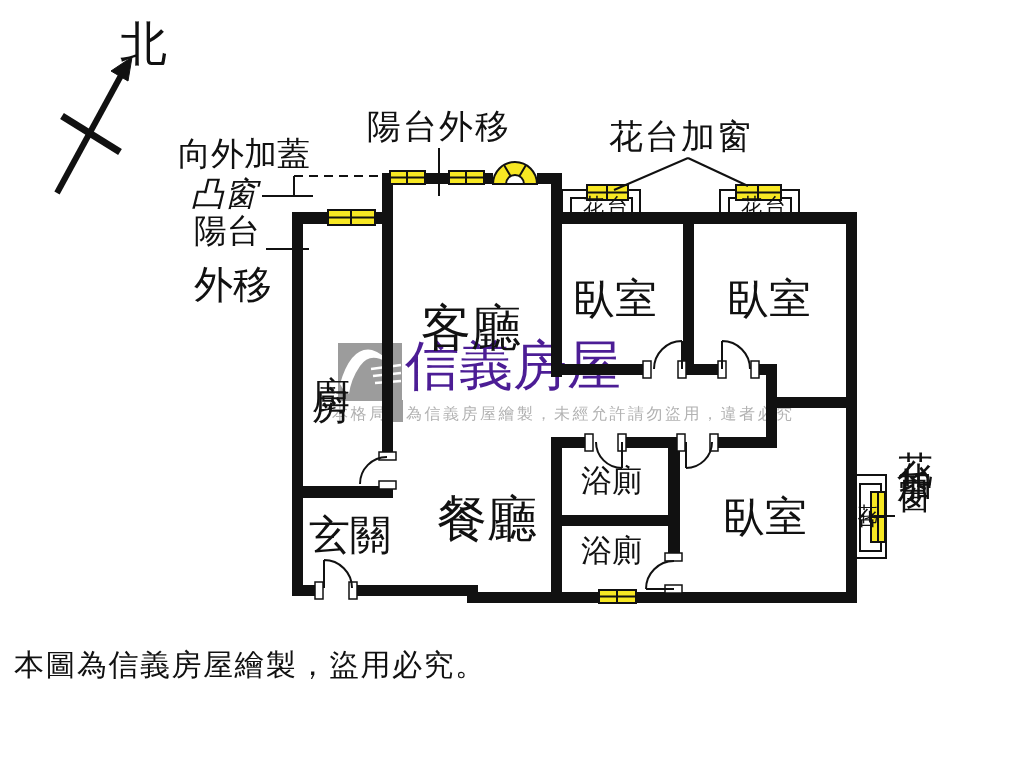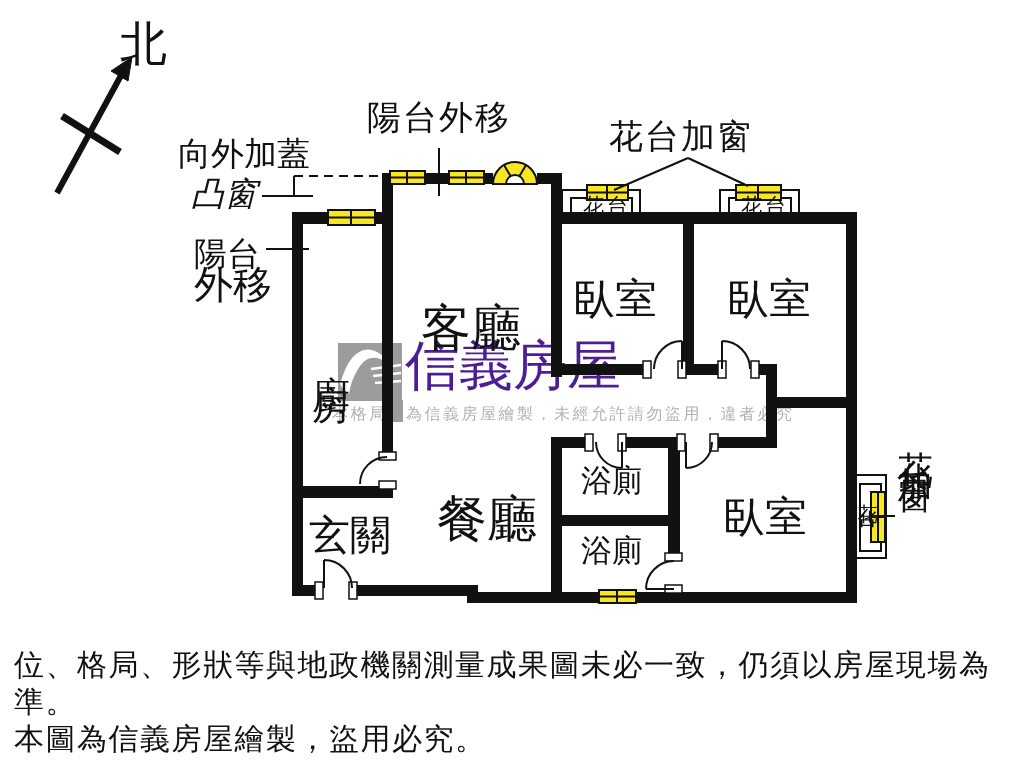--- a/index.html
+++ b/index.html
@@ -10,23 +10,23 @@
   .vert{writing-mode:vertical-rl;text-orientation:upright;}
   .wm{position:absolute;z-index:1;white-space:nowrap;}
   #wm-big{left:405px;top:330px;font-size:54px;color:#4c1d95;letter-spacing:0px;}
   #wm-small{left:332px;top:404px;font-size:16px;color:#b2b2b2;letter-spacing:2.5px;}
   #disclaimer{position:absolute;left:14px;top:646px;z-index:3;color:#111;
               font-size:30px;letter-spacing:1.5px;line-height:37px;}
   
   #lbl-north{left:120px;top:20px;font-size:47px;}
   #lbl-extbuild{left:162px;top:137px;font-size:33px;margin-left:16px;}
   #lbl-baywin{left:191px;top:177px;font-size:33px;font-style:italic;}
-  #lbl-balcony-l1{left:194px;top:237px;font-size:33px;}
+  #lbl-balcony-l1{left:194px;top:214px;font-size:33px;}
   #lbl-balcony-l2{left:194px;top:265px;font-size:39px;}
-  #lbl-balcony-top{left:367px;top:100px;font-size:34px;letter-spacing:2px;}
+  #lbl-balcony-top{left:367px;top:109px;font-size:34px;letter-spacing:2px;}
   #lbl-flower-top{left:609px;top:119px;font-size:34px;letter-spacing:2px;}
   #lbl-flower-right{left:895px;top:422px;font-size:36px;letter-spacing:8px;}
   #lbl-kitchen{left:310px;top:344px;font-size:38px;letter-spacing:10px;}
   #lbl-living{left:421px;top:302px;font-size:50px;}
   #lbl-dining{left:437px;top:493px;font-size:50px;}
   #lbl-foyer{left:309px;top:514px;font-size:41px;}
   #lbl-bed1{left:573px;top:277px;font-size:42px;}
   #lbl-bed2{left:727px;top:277px;font-size:42px;}
   #lbl-bed3{left:723px;top:495px;font-size:42px;}
   #lbl-bath1{left:581px;top:465px;font-size:31px;}
@@ -180,17 +180,16 @@
   <div class="lbl" id="lbl-bed1">臥室</div>
   <div class="lbl" id="lbl-bed2">臥室</div>
   <div class="lbl" id="lbl-bed3">臥室</div>
   <div class="lbl" id="lbl-bath1">浴廁</div>
   <div class="lbl" id="lbl-bath2">浴廁</div>
   <div class="lbl" id="lbl-planter1">花台</div>
   <div class="lbl" id="lbl-planter2">花台</div>
   <div class="lbl vert" id="lbl-planter3">花台</div>
 
   <div id="disclaimer">
-    <div>位、格局、形狀等與地政機關測量成果圖未必一致，仍須以房屋現場為準。</div>
     <div>本圖為信義房屋繪製，盜用必究。</div>
   </div>
 
 </div>
 
 </body></html>

